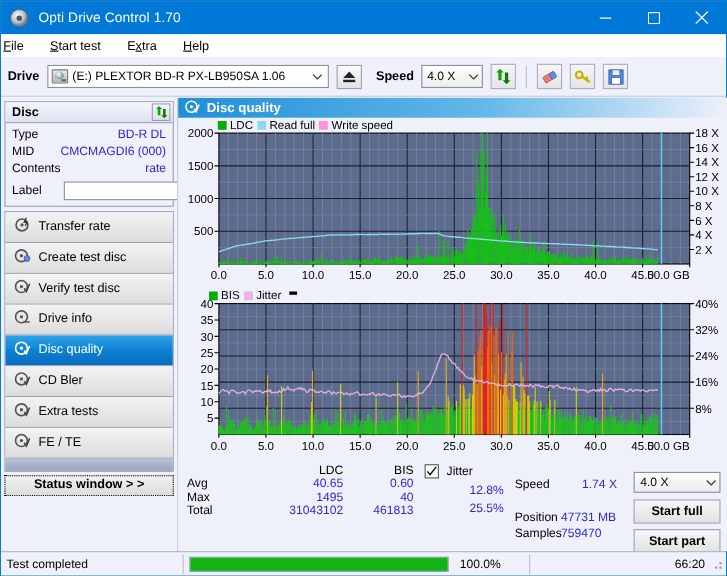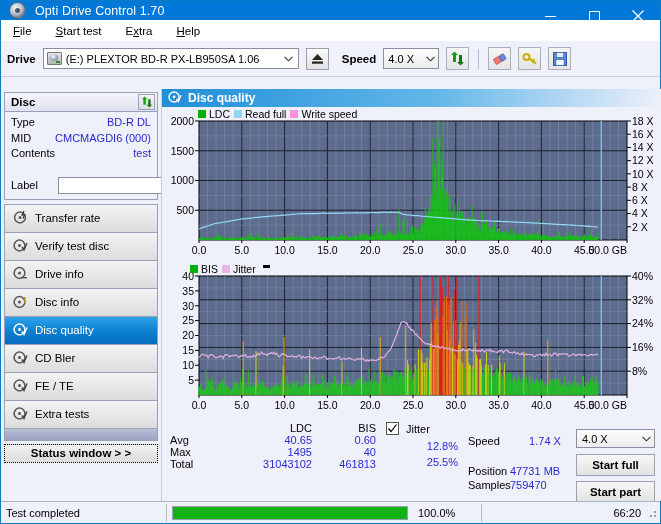--- a/index.html
+++ b/index.html
@@ -13,21 +13,21 @@
   }
   #app {
     width:661px; height:524px;
     position:relative;
     border:1px solid #0a7bc4;
     background:#eef0fa;
   }
 
   
   .titlebar {
-    height:19px; background:#0078d7; display:flex; align-items:center;
+    height:30px; background:#0078d7; display:flex; align-items:center;
     padding-left:8px; position:relative;
   }
   .title-icon {
     width:17px; height:17px; border-radius:50%;
     background:radial-gradient(circle at 40% 35%, #f7f7f7 0%, #b9c3d0 45%, #6e7c90 70%, #dfe5ec 100%);
     border:1px solid #5b6778; flex:0 0 auto;
     position:relative;
   }
   .title-icon::after{
     content:""; position:absolute; left:50%; top:50%; width:5px; height:5px;
@@ -39,21 +39,21 @@
   .win-btns { position:absolute; right:0; top:0; height:30px; display:flex; }
   .win-btn {
     width:44px; height:30px; display:flex; align-items:center; justify-content:center;
     color:#fff; font-size:12px;
   }
   .win-btn svg { display:block; }
 
   
   .menubar {
     height:21px; background:#fff; display:flex; align-items:center;
-    padding-left:10px; gap:20px; border-bottom:0;
+    gap:20px; border-bottom:0;
   }
   .menu-item { font-size:11.5px; color:#000; padding:1px 2px; }
   .menu-item u { text-decoration:underline; }
 
   
   .drivebar {
     height:36px; background:#eef0fa; display:flex; align-items:center;
     padding:0 6px; gap:7px; border-bottom:1px solid #c6cbe0;
   }
   .lbl-bold { font-weight:bold; font-size:11.5px; color:#000; }
@@ -105,21 +105,21 @@
   }
   .disc-head-title { font-weight:bold; font-size:11.5px; color:#000; }
   .mini-btn {
     width:17px; height:16px; background:linear-gradient(#f6f6f6,#dedede);
     border:1px solid #9aa0b8; display:flex; align-items:center; justify-content:center;
   }
   .disc-rows { padding:3px 6px 4px 6px; }
   .disc-row { display:flex; justify-content:space-between; font-size:11px; line-height:15.5px; }
   .disc-key { color:#000; }
   .disc-val { color:#2a2ad0; }
-  .label-row { display:flex; align-items:center; gap:20px; margin-top:14px; }
+  .label-row { display:flex; align-items:center; gap:20px; margin-top:2px; }
   .label-input {
     flex:1; height:17px; background:#fff; border:1px solid #8a8ea0;
   }
   .cd-btn {
     width:19px; height:19px; background:linear-gradient(#f6f6f6,#dedede);
     border:1px solid #9aa0b8; display:flex; align-items:center; justify-content:center;
   }
 
   
   .navlist { margin-top:4px; border:1px solid #9aa0b8; border-bottom:none; }
@@ -303,21 +303,21 @@
           <div class="disc-row">
             <span class="disc-key">Type</span>
             <span class="disc-val">BD-R DL</span>
           </div>
           <div class="disc-row">
             <span class="disc-key">MID</span>
             <span class="disc-val">CMCMAGDI6 (000)</span>
           </div>
           <div class="disc-row">
             <span class="disc-key">Contents</span>
-            <span class="disc-val">test</span>
+            <span class="disc-val">rate</span>
           </div>
           <div class="label-row">
             <span class="disc-key">Label</span>
             <input class="label-input" type="text" value="" style="">
             <span class="cd-btn">
               <svg width="14" height="14" viewBox="0 0 14 14">
                   <circle cx="7" cy="7" r="6.2" fill="#e6e08a" stroke="#9a9444" stroke-width="0.8"></circle>
                   <circle cx="7" cy="7" r="3" fill="#cfc86a" stroke="#9a9444" stroke-width="0.5"></circle>
                   <circle cx="7" cy="7" r="1.3" fill="#f4f0c8"></circle>
                 </svg>
@@ -329,50 +329,50 @@
       <div class="navlist">
         <div class="nav-item">
           <span>
             <svg width="15" height="15" viewBox="0 0 15 15">
                 <circle cx="7" cy="7.5" r="5.4" fill="none" stroke="#555" stroke-width="1.5"></circle>
                 <circle cx="7" cy="7.5" r="1.5" fill="#555"></circle>
                 <path d="M11 1 L9 5 L11.5 4.7 L10 8.5" fill="none" stroke="#333" stroke-width="1.2"></path>
               </svg>
           </span>
           <span>Transfer rate</span>
+        </div>
+        <div class="nav-item">
+          <span>
+            <svg width="15" height="15" viewBox="0 0 15 15">
+                <circle cx="6.5" cy="7.5" r="5.4" fill="none" stroke="#555" stroke-width="1.5"></circle>
+                <circle cx="6.5" cy="7.5" r="1.5" fill="#555"></circle>
+                <circle cx="11.5" cy="10" r="2.6" fill="#6a8adf" stroke="#39579f" stroke-width="0.8"></circle>
+              </svg>
+          </span>
+          <span>Create test disc</span>
         </div>
         <div class="nav-item">
           <span>
             <svg width="15" height="15" viewBox="0 0 15 15">
                 <circle cx="6.5" cy="7.5" r="5.4" fill="none" stroke="#555" stroke-width="1.5"></circle>
                 <circle cx="6.5" cy="7.5" r="1.5" fill="#555"></circle>
                 <path d="M9 9 L11 12 L14 5" fill="none" stroke="#444" stroke-width="1.4"></path>
               </svg>
           </span>
           <span>Verify test disc</span>
         </div>
         <div class="nav-item">
           <span>
             <svg width="15" height="15" viewBox="0 0 15 15">
                 <circle cx="6.5" cy="7" r="5.4" fill="none" stroke="#555" stroke-width="1.5"></circle>
                 <circle cx="6.5" cy="7" r="1.5" fill="#555"></circle>
                 <rect x="8" y="11" width="6" height="1.4" fill="#555"></rect>
               </svg>
           </span>
           <span>Drive info</span>
-        </div>
-        <div class="nav-item">
-          <span>
-            <svg width="15" height="15" viewBox="0 0 15 15">
-                <circle cx="6.5" cy="8" r="5.4" fill="none" stroke="#555" stroke-width="1.5"></circle>
-                <circle cx="6.5" cy="8" r="1.5" fill="#555"></circle>
-                <rect x="11" y="3" width="1.5" height="6" fill="#b08a2a"></rect>
-              </svg>
-          </span>
-          <span>Disc info</span>
         </div>
         <div class="nav-item active">
           <span>
             <svg width="15" height="15" viewBox="0 0 15 15">
                 <circle cx="6.5" cy="7.5" r="5.4" fill="none" stroke="#fff" stroke-width="1.5"></circle>
                 <circle cx="6.5" cy="7.5" r="1.5" fill="#fff"></circle>
                 <path d="M9 9.5 L11 12.5 L14 5.5" fill="none" stroke="#fff" stroke-width="1.4"></path>
               </svg>
           </span>
           <span>Disc quality</span>
@@ -388,31 +388,31 @@
           <span>CD Bler</span>
         </div>
         <div class="nav-item">
           <span>
             <svg width="15" height="15" viewBox="0 0 15 15">
                 <circle cx="6.5" cy="7.5" r="5.4" fill="none" stroke="#555" stroke-width="1.5"></circle>
                 <circle cx="6.5" cy="7.5" r="1.5" fill="#555"></circle>
                 <path d="M9 9.5 L11 12.5 L14 5.5" fill="none" stroke="#444" stroke-width="1.4"></path>
               </svg>
           </span>
-          <span>FE / TE</span>
+          <span>Extra tests</span>
         </div>
         <div class="nav-item">
           <span>
             <svg width="15" height="15" viewBox="0 0 15 15">
                 <circle cx="6.5" cy="7.5" r="5.4" fill="none" stroke="#555" stroke-width="1.5"></circle>
                 <circle cx="6.5" cy="7.5" r="1.5" fill="#555"></circle>
                 <path d="M9 9.5 L11 12.5 L14 5.5" fill="none" stroke="#444" stroke-width="1.4"></path>
               </svg>
           </span>
-          <span>Extra tests</span>
+          <span>FE / TE</span>
         </div>
         <div class="nav-filler"></div>
       </div>
 
       <div class="statuswin">Status window &gt; &gt;</div>
     </div>
 
     <div class="rightpane">
       <div class="dq-header">
         <span>

